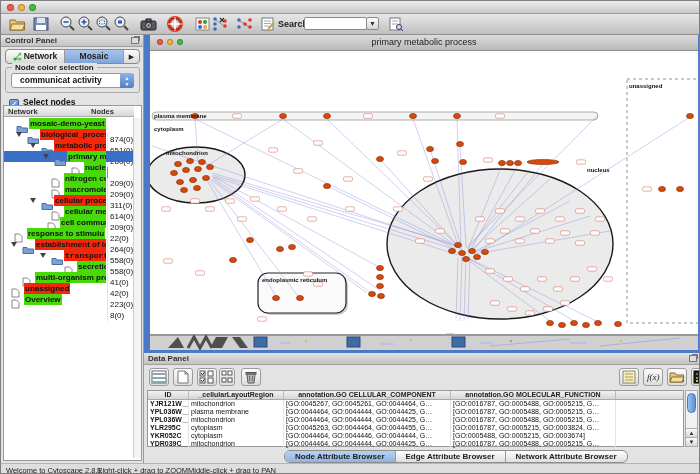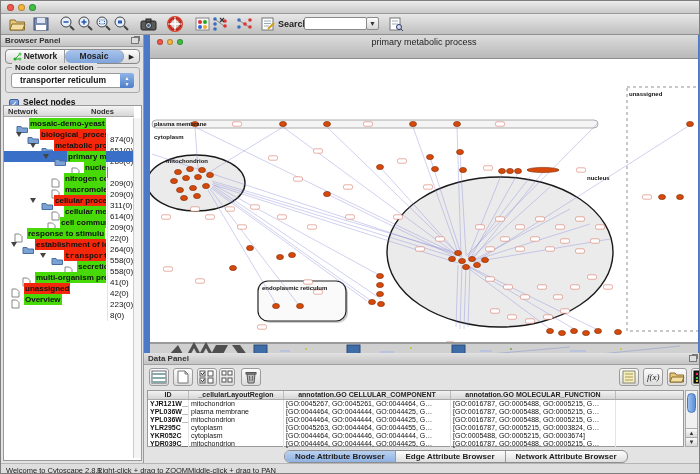--- a/index.html
+++ b/index.html
@@ -17,21 +17,21 @@
   .search-label{position:absolute;left:277px;top:5px;font-size:9px;font-weight:bold;color:#222;}
   .search-box{position:absolute;left:303px;top:3px;width:63px;height:13px;background:#fff;border:1px solid #8a8a8a;border-radius:2px;font-size:8px;padding:0 2px;}
   .search-arrow{position:absolute;left:365px;top:3px;width:13px;height:13px;background:linear-gradient(#fdfdfd,#d5d5d5);border:1px solid #8a8a8a;border-radius:2px;font-size:7px;text-align:center;line-height:12px;color:#333;}
   
   .cp{position:absolute;left:0;top:34px;width:143px;height:428px;background:#e3e3e3;border-right:1px solid #9a9a9a;}
   .panel-head{position:relative;height:12px;background:linear-gradient(#e2e2e2,#c3c3c3);border-bottom:1px solid #9f9f9f;}
   .panel-head .ph-title{position:absolute;left:4px;top:1px;font-size:8px;font-weight:bold;color:#333;}
   .float-ic{position:absolute;right:4px;top:2px;width:8px;height:7px;border:1px solid #777;background:#ddd;box-shadow:2px -2px 0 -1px #777;}
   .cp-tabs{position:absolute;left:4px;top:14px;width:135px;height:15px;display:flex;border:1px solid #8a8a8a;border-radius:4px;overflow:hidden;background:linear-gradient(#fdfdfd,#d9d9d9);}
   .cp-tab{flex:1;font-size:8.5px;font-weight:bold;color:#222;text-align:center;line-height:13px;border-right:1px solid #9a9a9a;white-space:nowrap;overflow:hidden;}
-  .cp-tab.sel{background:linear-gradient(#a9c4ec,#7fa4dc);border-radius:6px;}
+  .cp-tab.sel{background:linear-gradient(#a9c4ec,#7fa4dc);}
   .cp-tab .nicon{display:inline-block;vertical-align:-2px;margin-right:2px;}
   .cp-tab-arrow{width:15px;font-size:7px;line-height:13px;text-align:center;color:#222;}
   .groupbox{position:absolute;left:4px;top:32px;width:135px;height:26px;border:1px solid #aaa;border-radius:3px;}
   .groupbox .legend{position:absolute;left:6px;top:-5px;background:#e3e3e3;padding:0 3px;font-size:8px;font-weight:bold;color:#222;}
   .combo{position:absolute;left:5px;top:5px;width:123px;height:15px;background:#fff;border:1px solid #999;border-radius:3px;font-size:8.5px;font-weight:bold;color:#111;line-height:13px;padding-left:8px;}
   .combo .caps{position:absolute;right:-1px;top:-1px;width:14px;height:15px;background:linear-gradient(#8fb4e8,#4f7ec9);border-radius:0 3px 3px 0;color:#fff;font-size:5px;text-align:center;line-height:6px;padding-top:2px;}
   .chkrow{position:absolute;left:8px;top:62px;height:12px;font-size:8.5px;font-weight:bold;color:#111;}
   .chk{display:inline-block;width:10px;height:10px;border-radius:2px;background:linear-gradient(#86abdf,#4676c4);border:1px solid #3b5d9a;color:#fff;font-size:8px;line-height:10px;text-align:center;vertical-align:-2px;margin-right:4px;}
   .treebox{position:absolute;left:2px;top:70px;width:139px;height:356px;background:#fff;border:1px solid #999;}
   .tree-head{position:absolute;left:0;top:0;width:130px;height:11px;background:linear-gradient(#f4f4f4,#d7d7d7);border-bottom:1px solid #aaa;font-size:7.5px;font-weight:bold;color:#333;}
@@ -41,21 +41,21 @@
   .trow.sel{background:#3a6fc8;}
   .disc{position:absolute;top:3px;width:0;height:0;border-left:3.5px solid transparent;border-right:3.5px solid transparent;border-top:5px solid #444;}
   .ticon{position:absolute;top:1px;}
   .tlabel{position:absolute;top:0;height:11px;line-height:11px;font-size:8px;font-weight:bold;color:#111;padding:0 1px;white-space:nowrap;overflow:hidden;}
   .tlabel.green{background:#47d908;} .tlabel.red{background:#f5270b;}
   .tcount{position:absolute;left:103px;top:0;height:11px;line-height:11px;font-size:8px;color:#111;border-left:1px solid #e2e2e2;padding-left:2px;white-space:nowrap;margin-top:16px;}
   .trow.sel .tcount{color:#fff;border-left-color:#5c8ad0;}
   .cp-scroll{position:absolute;right:0;top:12px;width:8px;height:340px;background:#f4f4f4;border-left:1px solid #ccc;}
   
   .netwin{position:absolute;left:143px;top:34px;width:557px;height:318px;border-left:6px solid #4b79c8;border-right:3px solid #4b79c8;border-bottom:3px solid #4b79c8;background:#fff;}
-  .nw-title{position:relative;height:24px;background:linear-gradient(#dcdcdc,#b9b9b9);border-bottom:1px solid #8d8d8d;}
+  .nw-title{position:relative;height:16px;background:linear-gradient(#dcdcdc,#b9b9b9);border-bottom:1px solid #8d8d8d;}
   .nw-title .title{position:absolute;left:0;right:0;top:2px;text-align:center;font-size:9px;color:#222;}
   .nw-title .red{left:7px;top:4px;width:6px;height:6px;} .nw-title .yellow{left:17px;top:4px;width:6px;height:6px;} .nw-title .green{left:27px;top:4px;width:6px;height:6px;}
   .nw-canvas{position:relative;width:548px;height:283px;background:#fff;overflow:hidden;}
   .nw-strip{position:relative;width:548px;height:16px;background:#d0d0d0;overflow:hidden;}
   
   .dp{position:absolute;left:143px;top:352px;width:557px;height:96px;background:#e3e3e3;}
   .dp-toolbar{position:absolute;left:0;top:12px;width:557px;height:24px;}
   .dbtn{position:absolute;top:3px;width:20px;height:18px;background:linear-gradient(#fcfcfc,#dcdcdc);border:1px solid #9b9b9b;border-radius:3px;}
   .dbtn svg{display:block;margin:1px auto;}
   .dp-table{position:absolute;left:3px;top:37px;width:537px;height:57px;background:#fff;border:1px solid #999;}
@@ -170,38 +170,38 @@
           <rect x="3" y="2" width="10" height="12" fill="#fff" stroke="#777"></rect>
           <line x1="5" y1="5" x2="11" y2="5" stroke="#9ab"></line>
           <line x1="5" y1="8" x2="11" y2="8" stroke="#9ab"></line>
           <circle cx="12" cy="11" r="2.5" fill="#cfe0f2" stroke="#336"></circle>
           <line x1="14" y1="13" x2="16" y2="15" stroke="#336"></line>
         </svg></span>
   </div>
 
   <div class="cp">
     <div class="panel-head">
-      <span class="ph-title">Browser Panel</span>
+      <span class="ph-title">Control Panel</span>
       <span class="float-ic"></span>
     </div>
     <div class="cp-tabs">
       <div class="cp-tab"><span class="nicon"><svg width="9" height="9">
               <line x1="2" y1="7" x2="7" y2="2" stroke="#2a2"></line>
               <line x1="2" y1="7" x2="7" y2="7" stroke="#2a2"></line>
               <circle cx="2" cy="7" r="1.5" fill="#2a2"></circle>
               <circle cx="7" cy="2" r="1.5" fill="#5c5"></circle>
               <circle cx="7" cy="7" r="1.5" fill="#5c5"></circle>
             </svg></span><span>Network</span></div>
       <div class="cp-tab sel"><span>Mosaic</span></div>
       <div class="cp-tab-arrow">▶</div>
     </div>
     <div class="groupbox">
       <span class="legend">Node color selection</span>
       <div class="combo">
-        <span>transporter reticulum</span>
+        <span>communicat activity</span>
         <span class="caps">▲<br>▼</span>
       </div>
     </div>
     <div class="chkrow">
       <span class="chk">✓</span><span>Select nodes</span>
     </div>
     <div class="treebox">
       <div class="tree-head">
         <span class="c1">Network</span>
         <span class="c2">Nodes</span>

